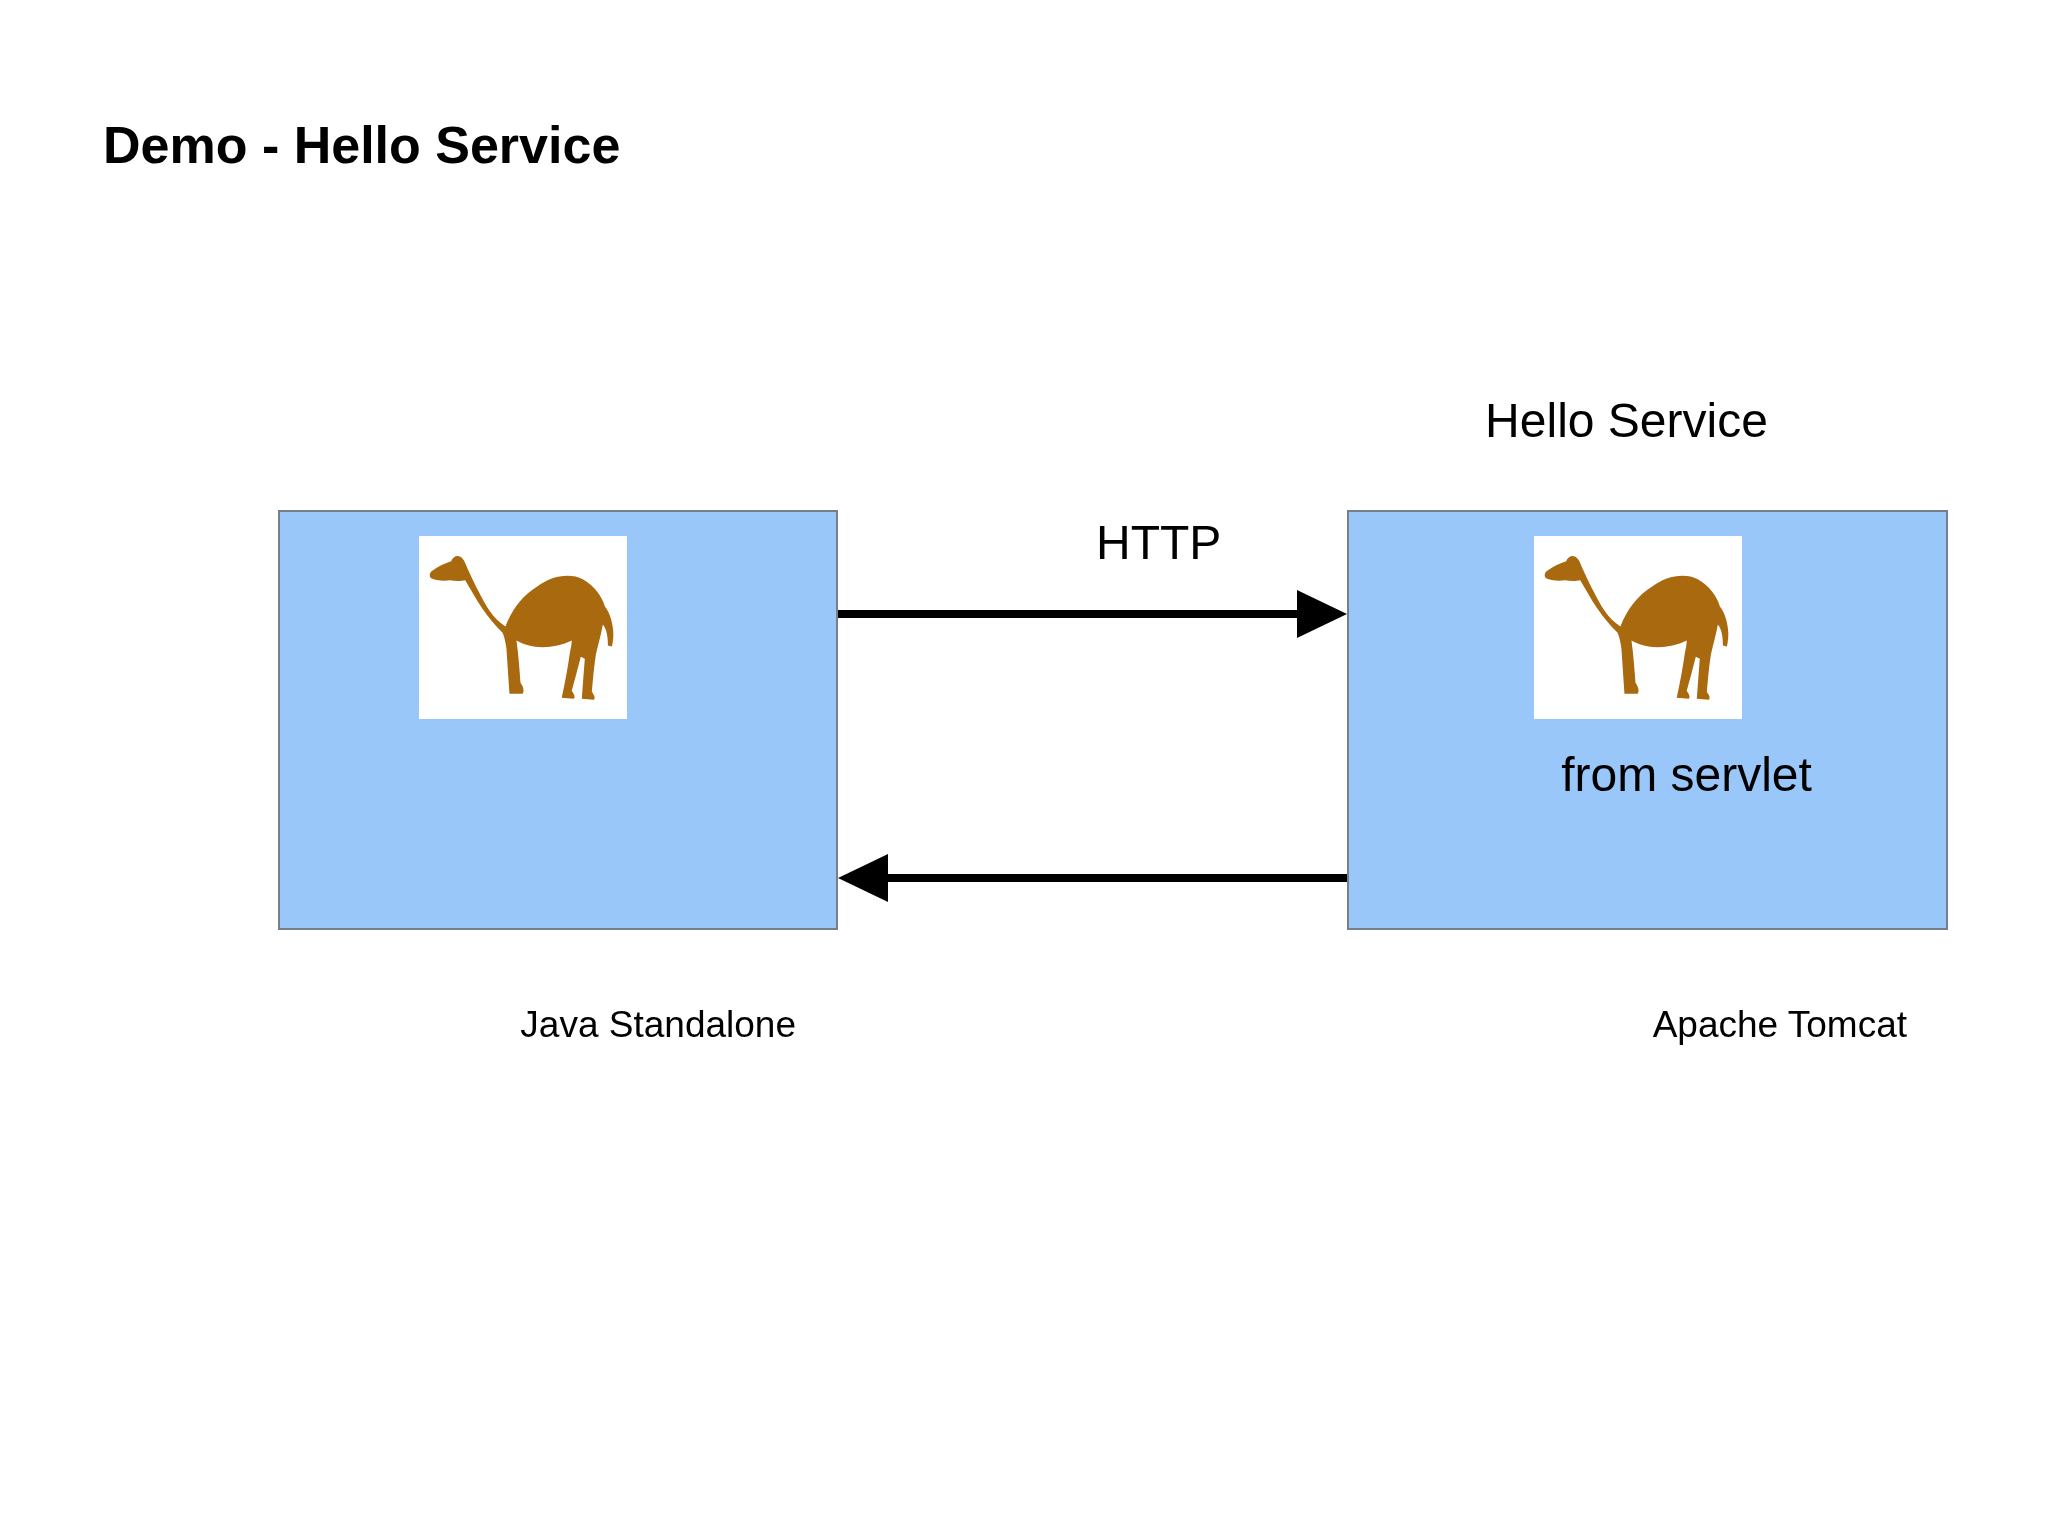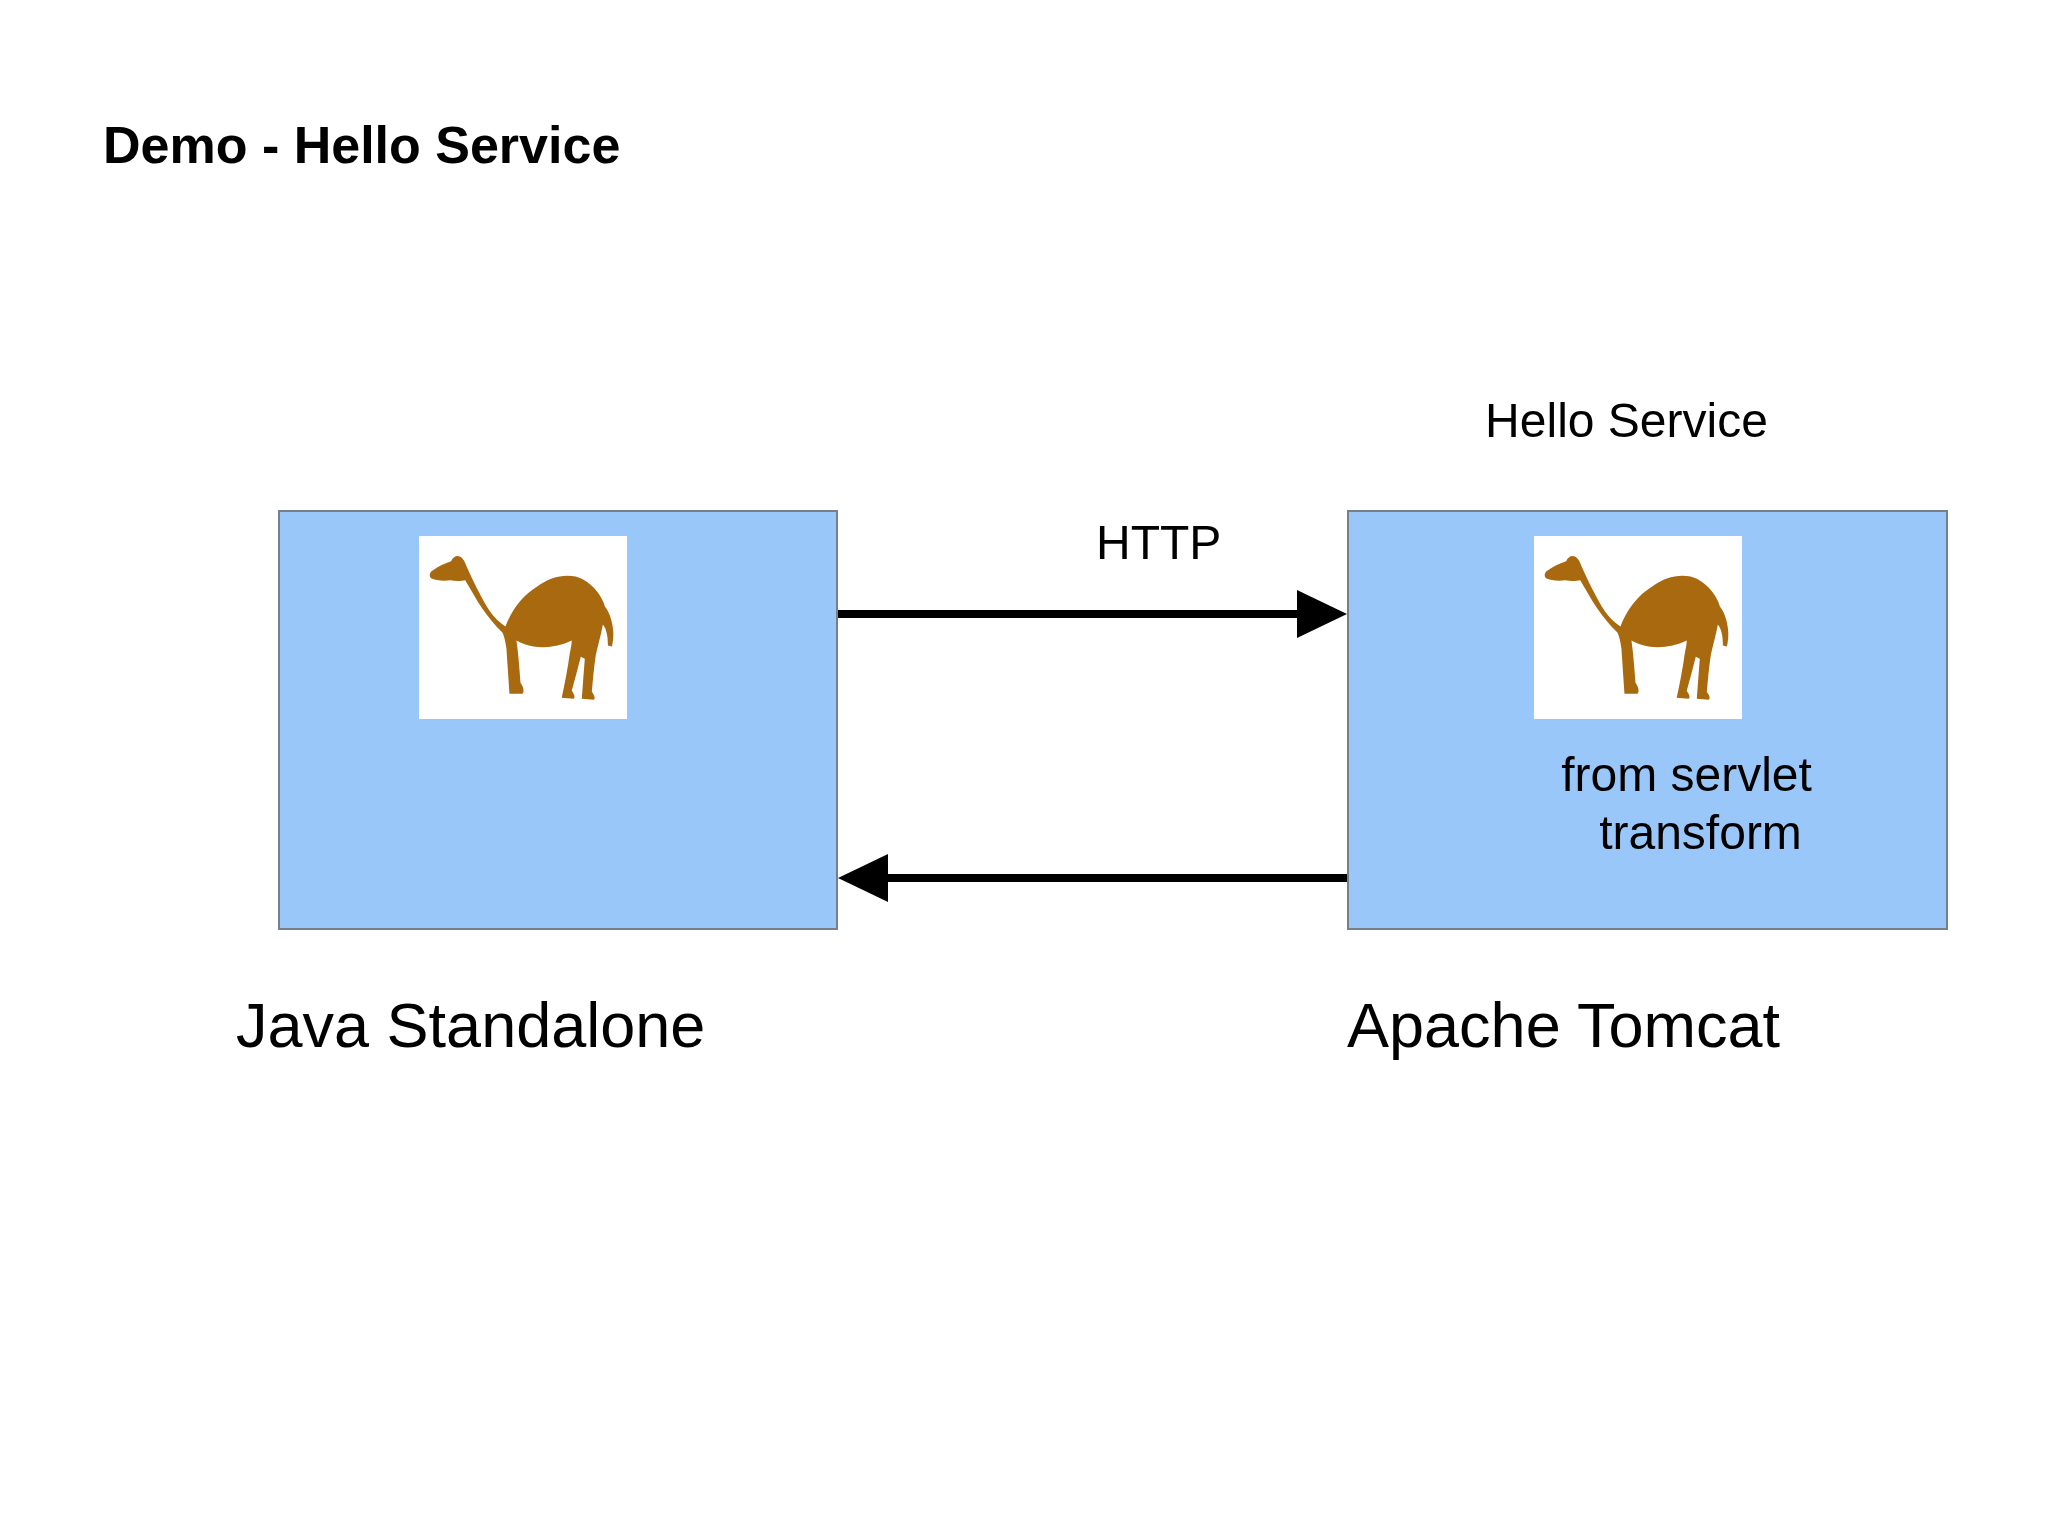--- a/index.html
+++ b/index.html
@@ -40,22 +40,22 @@
     position:absolute;top:234px;left:0;right:0;
     text-align:center;
     font-size:48px;line-height:58px;
     color:var(--text-black,#000);
   }
   .node--left .node-lines{transform:translateX(-29px);}
   .node--right .node-lines{transform:translateX(39px);}
   .node--right .node-line--indent{padding-left:28px;}
   .caption{
     position:absolute;top:996px;width:560px;
-    text-align:left;
-    font-size:63px;line-height:58px;
+    text-align:right;
+    font-size:37px;line-height:58px;
     color:var(--text-black,#000);
     white-space:nowrap;
   }
   .caption--left{left:278px;transform:translateX(-42px);}
   .caption--right{left:1347px;}
   .floating-label{
     position:absolute;
     font-size:48px;line-height:58px;
     color:var(--text-black,#000);
     white-space:nowrap;
@@ -100,21 +100,20 @@
   </div>
 
   <div class="node node--right">
     <div class="camel-panel">
       <svg viewBox="-6 -5 207 168" preserveAspectRatio="xMidYMid meet" xmlns="http://www.w3.org/2000/svg" aria-hidden="true">
         <path class="camel-path" d="M6,30 C4,28 4,24 8,22 C13,18 20,15 26,13 C28,8 33,6 37,10 C40,13 41,18 44,24 C50,37 57,51 64,62 C69,69 74,74 80,78 C86,62 97,47 112,38 C125,28 144,24 157,31 C169,38 176,48 179,58 C183,63 186,71 187,80 C188,87 187,93 186,98 L182,97 C182,89 181,81 177,76 C175,87 172,97 170,106 C168,119 167,132 166,143 C168,146 170,149 168,151 L156,150 C157,137 158,123 159,110 L155,108 C152,120 149,131 146,142 C148,145 150,148 148,150 L136,149 C139,135 142,120 144,105 C145,100 146,96 146,92 C134,98 120,100 108,98 C102,97 96,95 91,92 C93,106 94,121 95,134 C98,138 99,143 97,145 L84,145 C83,130 82,115 81,100 C80,93 79,88 77,84 C70,77 63,69 57,60 C50,50 45,40 40,32 C36,33 30,33 25,32 C18,33 10,32 6,30 Z"></path>
       </svg>
     </div>
     <div class="node-lines">
       <div class="node-line">from servlet</div>
-      <div class="node-line node-line--indent">transform</div>
     </div>
   </div>
 
   <div class="caption caption--left">Java Standalone</div>
   <div class="caption caption--right">Apache Tomcat</div>
 
   <div class="floating-label label-http">HTTP</div>
   <div class="arrow-shaft arrow-shaft--top"></div>
   <div class="arrow-head arrow-head--right"></div>
 

